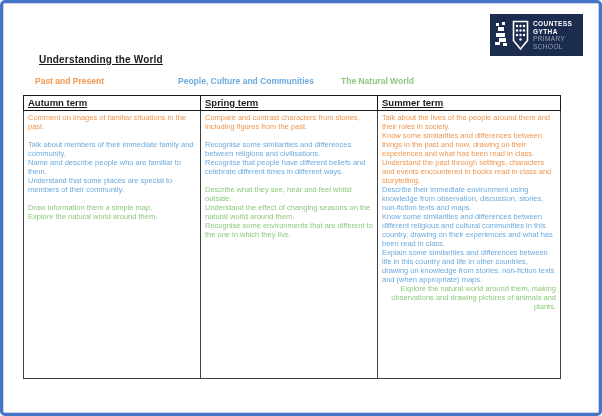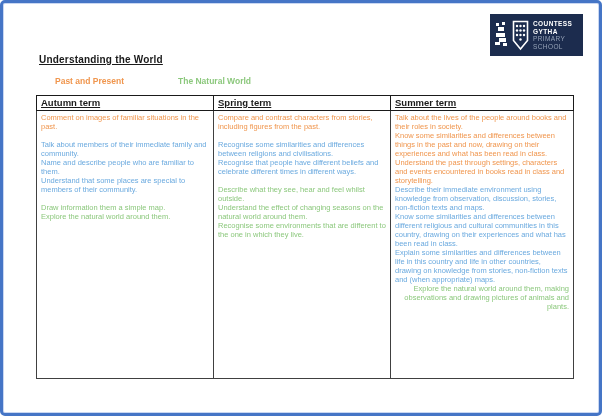--- a/index.html
+++ b/index.html
@@ -21,26 +21,26 @@
   .logo-line.muted { color:#96A3B7; font-weight:normal; }
   
   .title {
     position:absolute; left:36px; top:51px; margin:0;
     font-size:10px; font-weight:bold; color:#1a1a1a;
     text-decoration:underline; letter-spacing:0.2px;
   }
   
   .legend { position:absolute; left:0; top:73px; width:100%; height:12px; }
   .legend-item { position:absolute; top:0; font-size:8.5px; font-weight:bold; white-space:nowrap; }
-  .legend-item:nth-child(1){ left:52px; }
+  .legend-item:nth-child(1){ left:32px; }
   .legend-item:nth-child(2){ left:175px; }
   .legend-item:nth-child(3){ left:338px; }
   
   table.grid {
-    position:absolute; left:33px; top:92px; width:537px;
+    position:absolute; left:20px; top:92px; width:537px;
     border-collapse:collapse; table-layout:fixed;
   }
   table.grid th {
     border:1px solid #1a1a1a; background:#ffffff;
     font-size:9.5px; font-weight:bold; color:#1a1a1a;
     text-align:left; text-decoration:underline;
     padding:1px 4px 2px 4px; height:11px;
   }
   table.grid td {
     border:1px solid #404040; vertical-align:top;
@@ -86,20 +86,21 @@
       <div class="logo-line">GYTHA</div>
       <div class="logo-line muted">PRIMARY</div>
       <div class="logo-line muted">SCHOOL</div>
     </div>
   </div>
 
   <h1 class="title">Understanding the World</h1>
 
   <div class="legend" id="legend">
       <span class="legend-item" style="color: rgb(240, 150, 78);">Past and Present</span>
+      <span class="legend-item" style="color: rgb(107, 170, 223);">People, Culture and Communities</span>
       <span class="legend-item" style="color: rgb(140, 200, 125);">The Natural World</span>
     </div>
 
   <table class="grid">
     <colgroup>
       <col style="width:177px">
         <col style="width:177px">
         <col style="width:183px">
     </colgroup>
     <thead>
@@ -134,21 +135,21 @@
               <div class="stmt">Recognise that people have different beliefs and celebrate different times in different ways.</div>
             </div>
             <div class="block" style="color: rgb(140, 200, 125);">
               <div class="stmt">Describe what they see, hear and feel whilst outside.</div>
               <div class="stmt">Understand the effect of changing seasons on the natural world around them.</div>
               <div class="stmt">Recognise some environments that are different to the one in which they live.</div>
             </div>
           </td>
         <td>
             <div class="block" style="color: rgb(240, 150, 78);">
-              <div class="stmt">Talk about the lives of the people around books and their roles in society.</div>
+              <div class="stmt">Talk about the lives of the people around them and their roles in society.</div>
               <div class="stmt">Know some similarities and differences between things in the past and now, drawing on their experiences and what has been read in class.</div>
               <div class="stmt">Understand the past through settings, characters and events encountered in books read in class and storytelling.</div>
             </div>
             <div class="block" style="color: rgb(107, 170, 223);">
               <div class="stmt">Describe their immediate environment using knowledge from observation, discussion, stories, non-fiction texts and maps.</div>
               <div class="stmt">Know some similarities and differences between different religious and cultural communities in this country, drawing on their experiences and what has been read in class.</div>
               <div class="stmt">Explain some similarities and differences between life in this country and life in other countries, drawing on knowledge from stories, non-fiction texts and (when appropriate) maps.</div>
             </div>
             <div class="block" style="color: rgb(140, 200, 125); text-align: right;">
               <div class="stmt">Explore the natural world around them, making observations and drawing pictures of animals and plants.</div>

